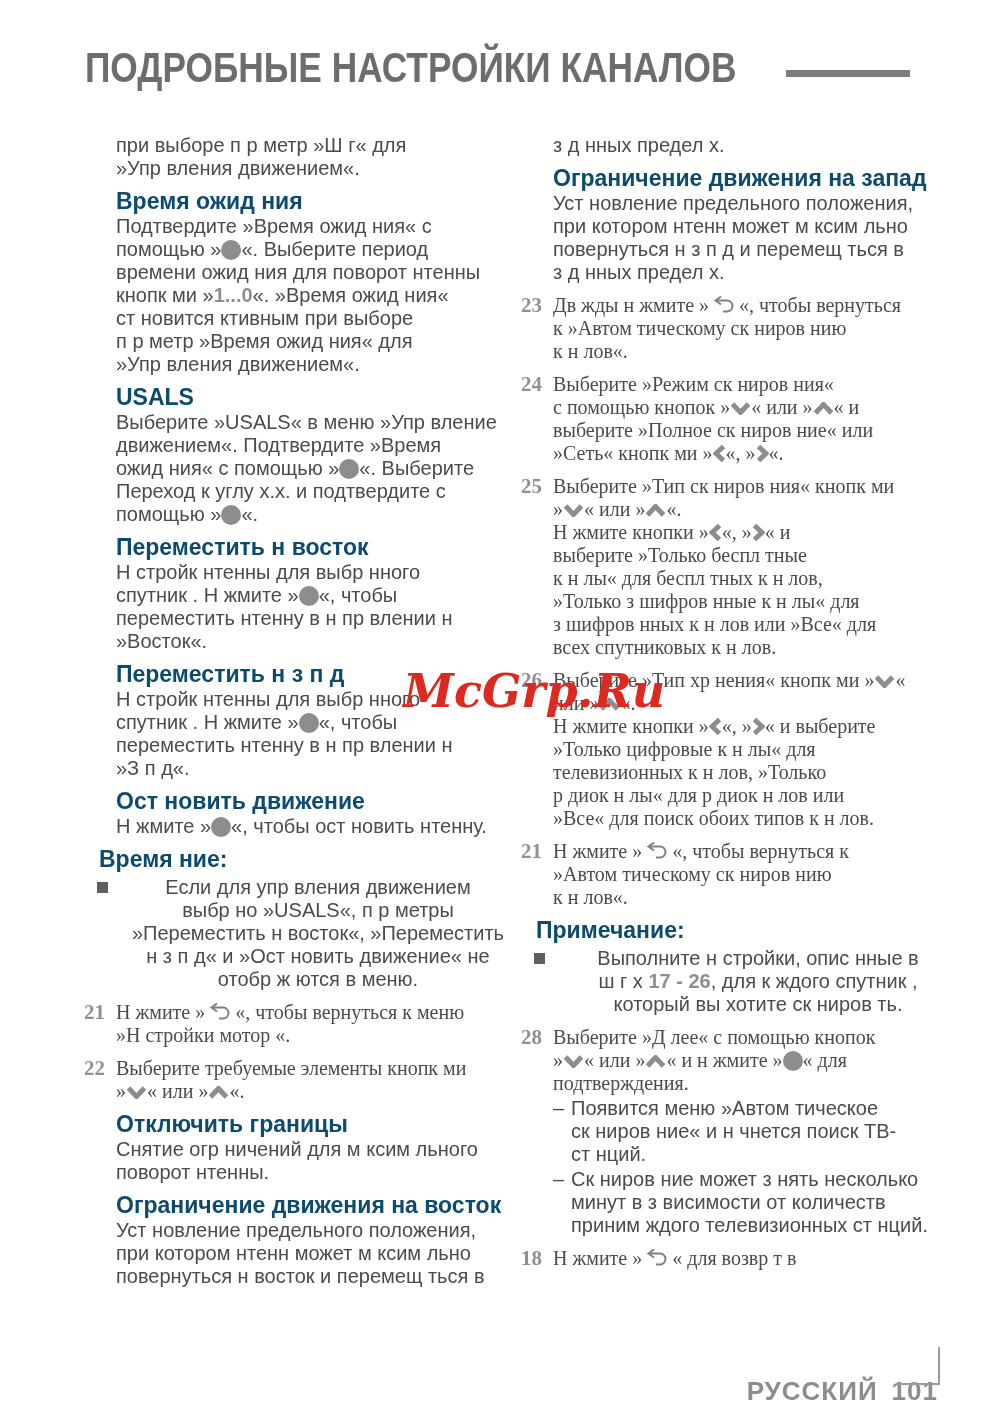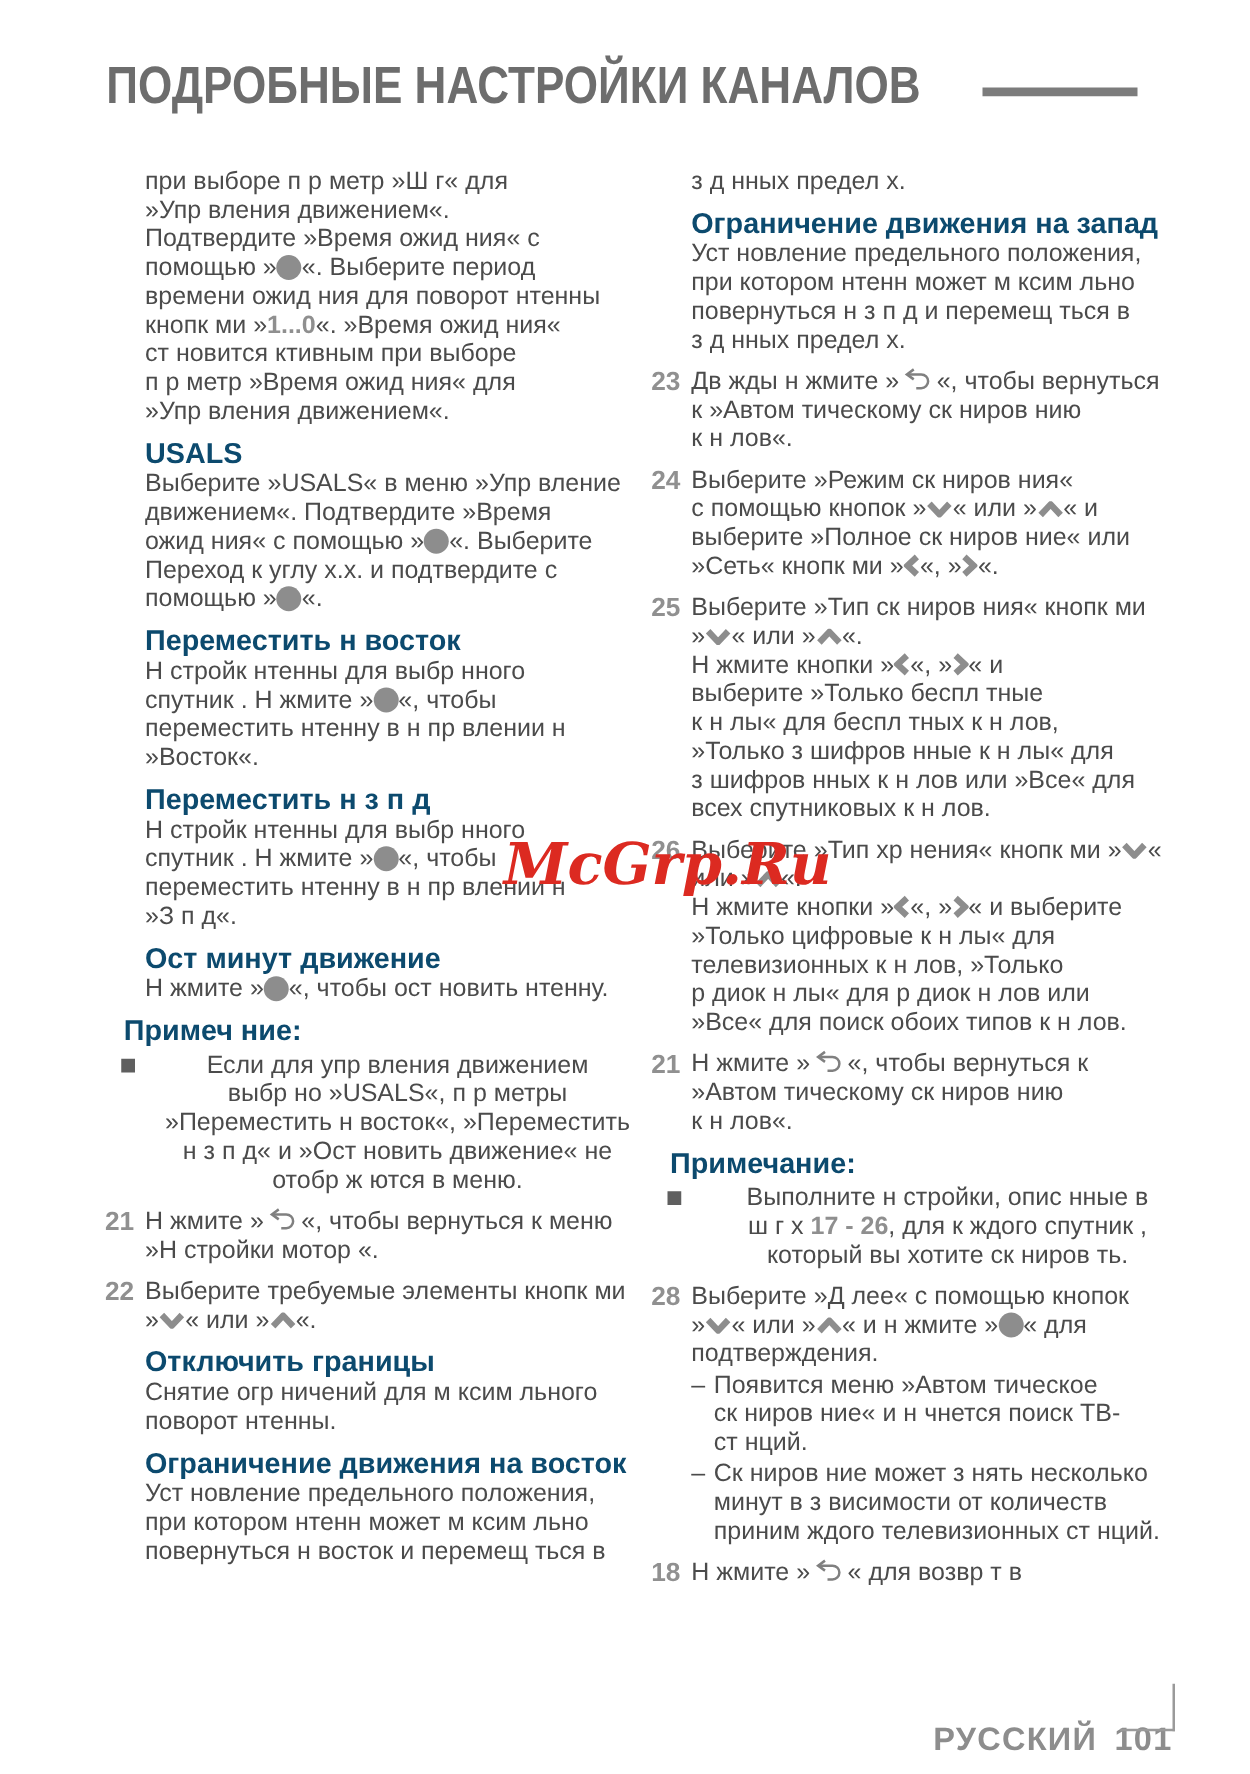--- a/index.html
+++ b/index.html
@@ -8,21 +8,21 @@
   .title{position:absolute;left:85px;top:44px;font-size:42px;font-weight:bold;color:#6d6d6d;
          white-space:nowrap;transform:scaleX(0.84);transform-origin:left top;letter-spacing:0px;}
   .title-dash{position:absolute;left:786px;top:70px;width:124px;height:7px;background:#7c7c7c;}
   .col{position:absolute;top:134px;font-size:20px;line-height:23px;color:#4b4b4b;}
   .col-left{left:85px;width:432px;padding-left:31px;box-sizing:border-box;}
   .col-right{left:520px;width:440px;padding-left:33px;box-sizing:border-box;}
   .col p{margin:0;white-space:pre-line;}
   .b-heading{margin:10px 0 2px 0;font-weight:bold;color:#0c4a6e;font-size:23px;line-height:23px;}
   .b-heading.outdent{margin-left:-17px;}
   .b-para{margin:0;}
-  .b-step{position:relative;margin-top:10px;}
+  .b-step{position:relative;margin-top:10px;font-family:Liberation Serif, serif;}
   .step-num{position:absolute;left:-32px;top:0;font-weight:bold;color:#909090;font-size:21px;}
   .b-bullet{position:relative;margin-top:5px;padding-left:3px;text-align:center;}
   .sq{position:absolute;left:-19px;top:6px;width:11px;height:11px;background:#5f5f5f;display:block;}
   .b-dash{position:relative;margin-top:2px;padding-left:18px;}
   .dash-mark{position:absolute;left:0;top:0;color:#4b4b4b;}
   .strong-gray{font-weight:bold;color:#8f8f8f;}
   .ic{display:inline-block;vertical-align:-3px;}
   .ic-ok{width:20px;height:20px;border-radius:50%;background:#8d8d8d;vertical-align:-4px;}
   .watermark{position:absolute;left:403px;top:664px;font-family:"DejaVu Serif","Liberation Serif",serif;
              font-style:italic;font-weight:bold;font-size:46px;color:#dc2a21;white-space:nowrap;}
@@ -37,20 +37,21 @@
 
 <div class="page">
   <div class="title">ПОДРОБНЫЕ НАСТРОЙКИ КАНАЛОВ</div>
   <div class="title-dash"></div>
 
   <div class="col col-left">
       <div class="b-para">
         <p>при выборе п р метр  »Ш г« для
 »Упр вления движением«.</p>
       </div>
+      <div class="b-heading">Время ожид ния</div>
       <div class="b-para">
         <p>Подтвердите »Время ожид ния« с
 помощью »<span class="ic ic-ok"></span>«. Выберите период
 времени ожид ния для поворот   нтенны
 кнопк ми »<span class="strong-gray">1...0</span>«. »Время ожид ния«
 ст новится  ктивным при выборе
 п р метр  »Время ожид ния« для
 »Упр вления движением«.</p>
       </div>
       <div class="b-heading">USALS</div>
@@ -68,25 +69,25 @@
 переместить  нтенну в н пр влении н
 »Восток«.</p>
       </div>
       <div class="b-heading">Переместить н  з п д</div>
       <div class="b-para">
         <p>Н стройк   нтенны для выбр нного
 спутник . Н жмите »<span class="ic ic-ok"></span>«, чтобы
 переместить  нтенну в н пр влении н
 »З п д«.</p>
       </div>
-      <div class="b-heading">Ост минут движение</div>
+      <div class="b-heading">Ост новить движение</div>
       <div class="b-para">
         <p>Н жмите »<span class="ic ic-ok"></span>«, чтобы ост новить  нтенну.</p>
       </div>
-      <div class="b-heading outdent">Примеч ние:</div>
+      <div class="b-heading outdent">Время ние:</div>
       <div class="b-bullet">
         <span class="sq"></span>
         <p>Если для упр вления движением
 выбр но »USALS«, п р метры
 »Переместить н  восток«, »Переместить
 н  з п д« и »Ост новить движение« не
 отобр ж ются в меню.</p>
       </div>
       <div class="b-step">
         <span class="step-num">21</span>

